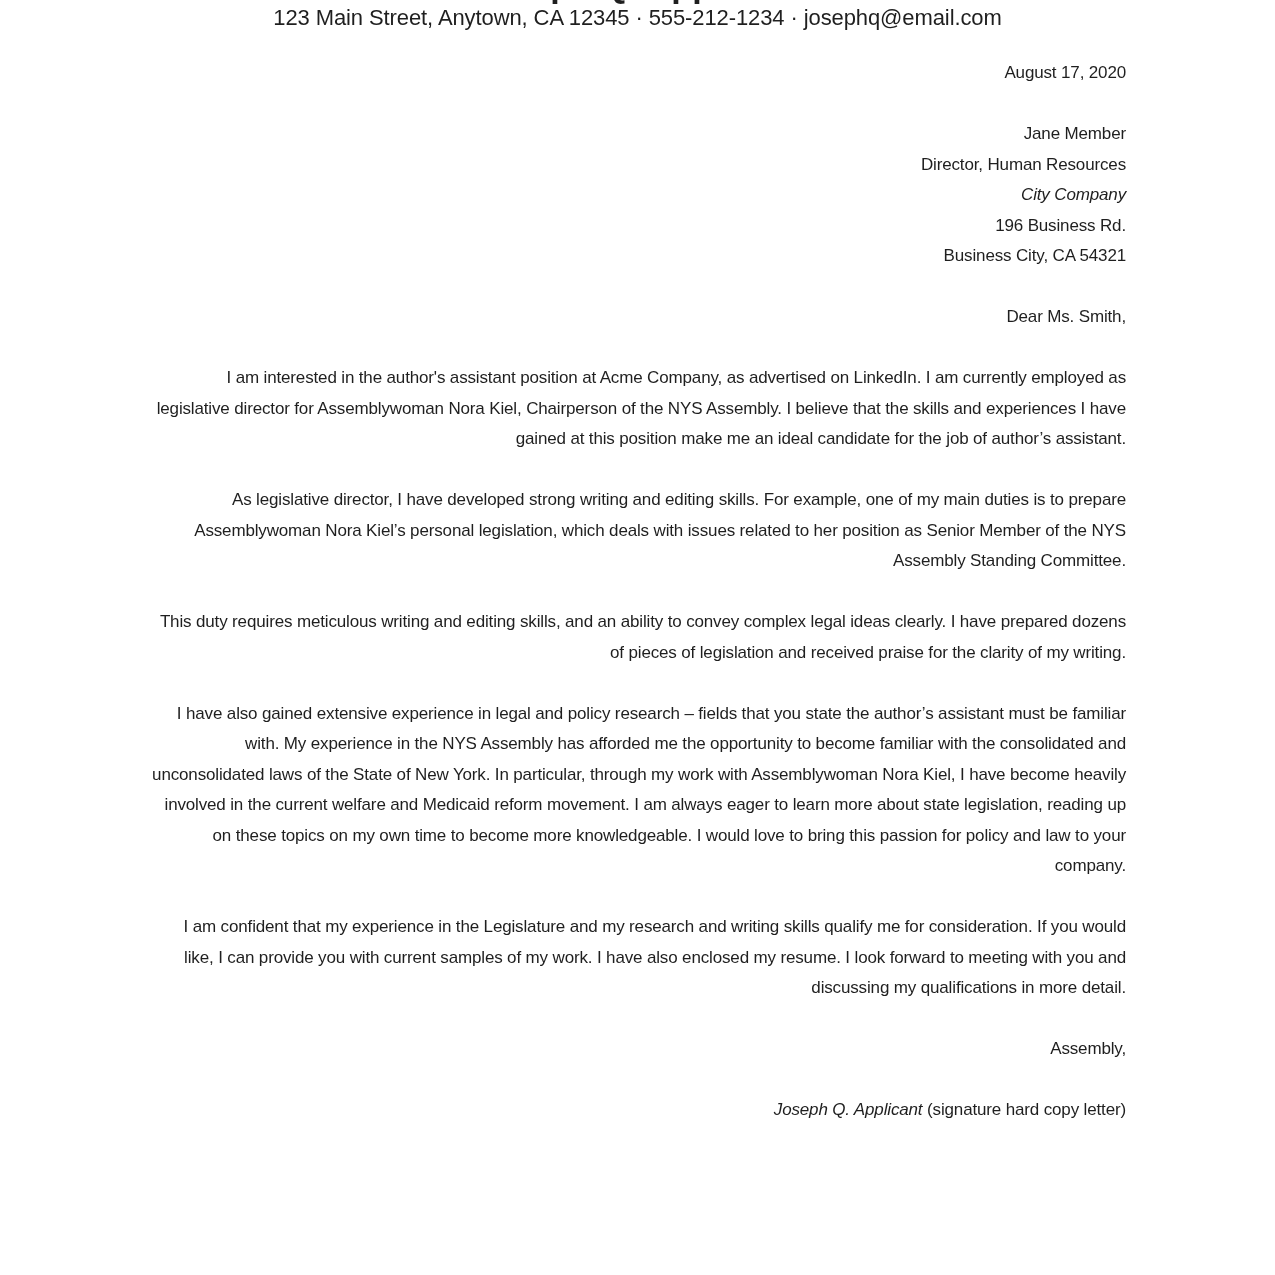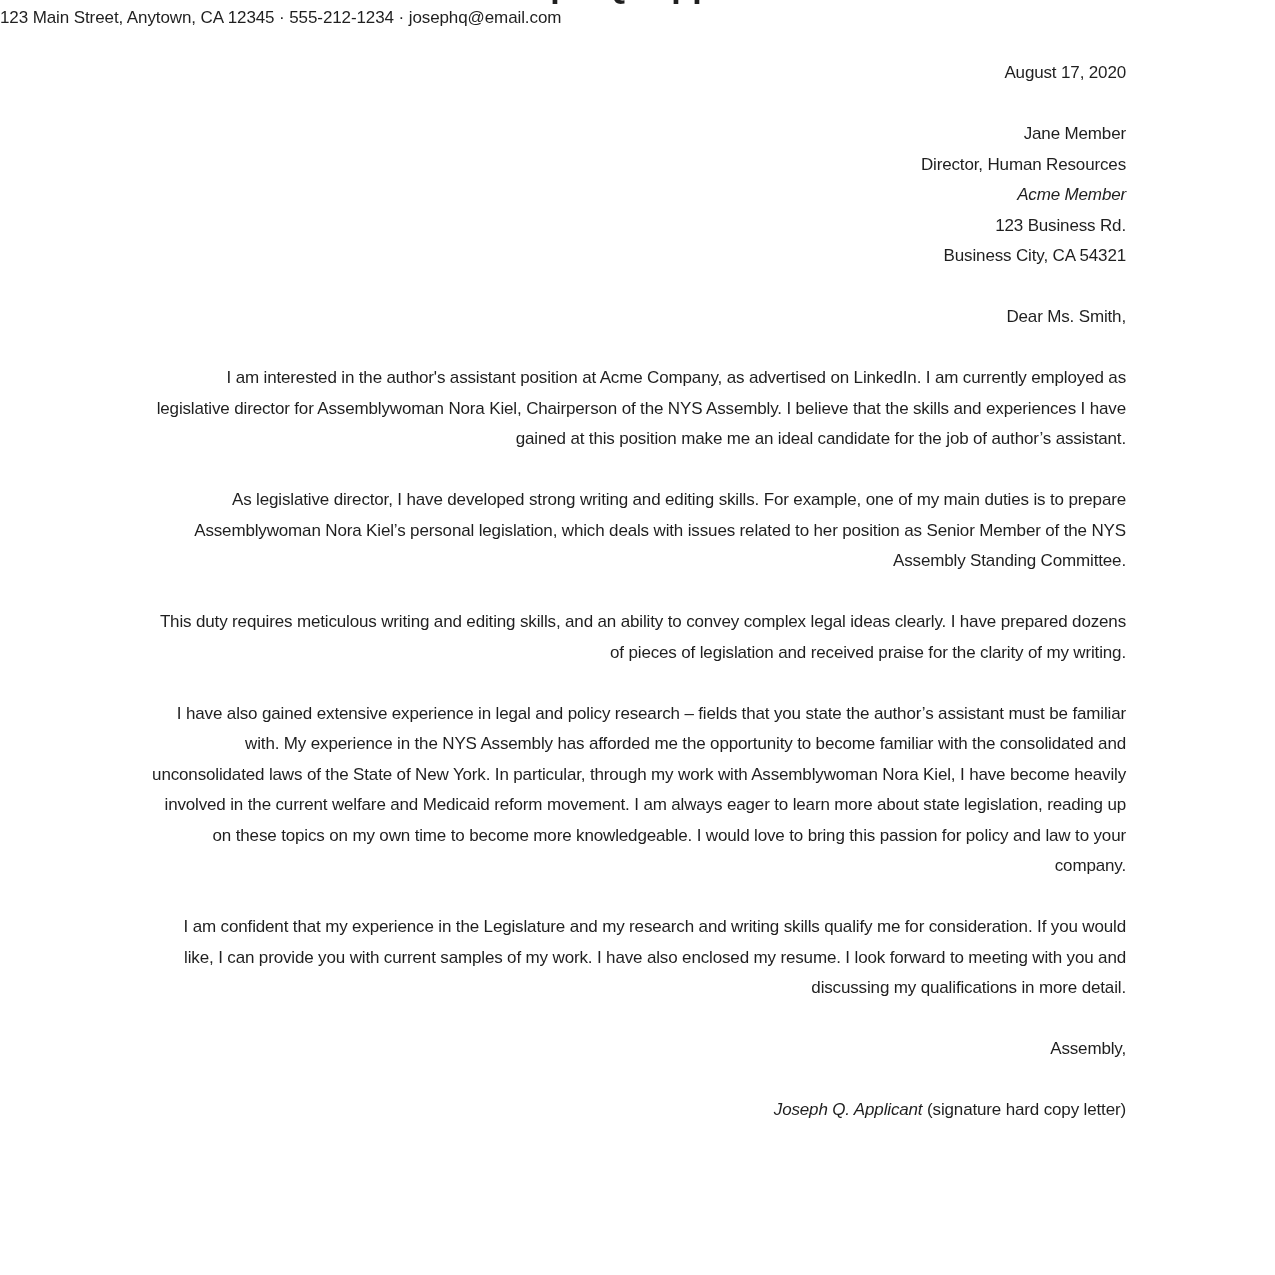--- a/index.html
+++ b/index.html
@@ -28,22 +28,22 @@
     font-size: 34px;
     font-weight: 700;
     letter-spacing: 0.2px;
     white-space: nowrap;
   }
   .letterhead-contact {
     position: absolute;
     top: 4px;
     left: 0;
     right: 0;
-    text-align: left;
-    font-size: 17px;
+    text-align: center;
+    font-size: 22px;
     line-height: 28px;
     letter-spacing: -0.1px;
   }
   .letter-body {
     position: absolute;
     left: 151px;
     top: 58px;
     width: 975px;
     font-size: 17px;
     line-height: 30.5px;
@@ -68,22 +68,22 @@
 
   <div class="letterhead-contact">123 Main Street, Anytown, CA 12345 · 555-212-1234 · josephq@email.com</div>
 
   <div class="letter-body">
 
     <div class="block">August 17, 2020</div>
 
     <div class="gap-1">
       <div class="addr-line gap-1">Jane Member</div>
       <div class="addr-line">Director, Human Resources</div>
-      <div class="addr-line italic">Acme Member</div>
-      <div class="addr-line">123 Business Rd.</div>
+      <div class="addr-line italic">City Company</div>
+      <div class="addr-line">196 Business Rd.</div>
       <div class="addr-line">Business City, CA 54321</div>
     </div>
 
     <p class="para">Dear Ms. Smith,</p>
 
     <p class="para">I am interested in the author's assistant position at Acme Company, as advertised on LinkedIn. I am currently employed as legislative director for Assemblywoman Nora Kiel, Chairperson of the NYS Assembly. I believe that the skills and experiences I have gained at this position make me an ideal candidate for the job of author’s assistant.</p>
 
     <p class="para">As legislative director, I have developed strong writing and editing skills. For example, one of my main duties is to prepare Assemblywoman Nora Kiel’s personal legislation, which deals with issues related to her position as Senior Member of the NYS Assembly Standing Committee.</p>
 
     <p class="para">This duty requires meticulous writing and editing skills, and an ability to convey complex legal ideas clearly. I have prepared dozens of pieces of legislation and received praise for the clarity of my writing.</p>

